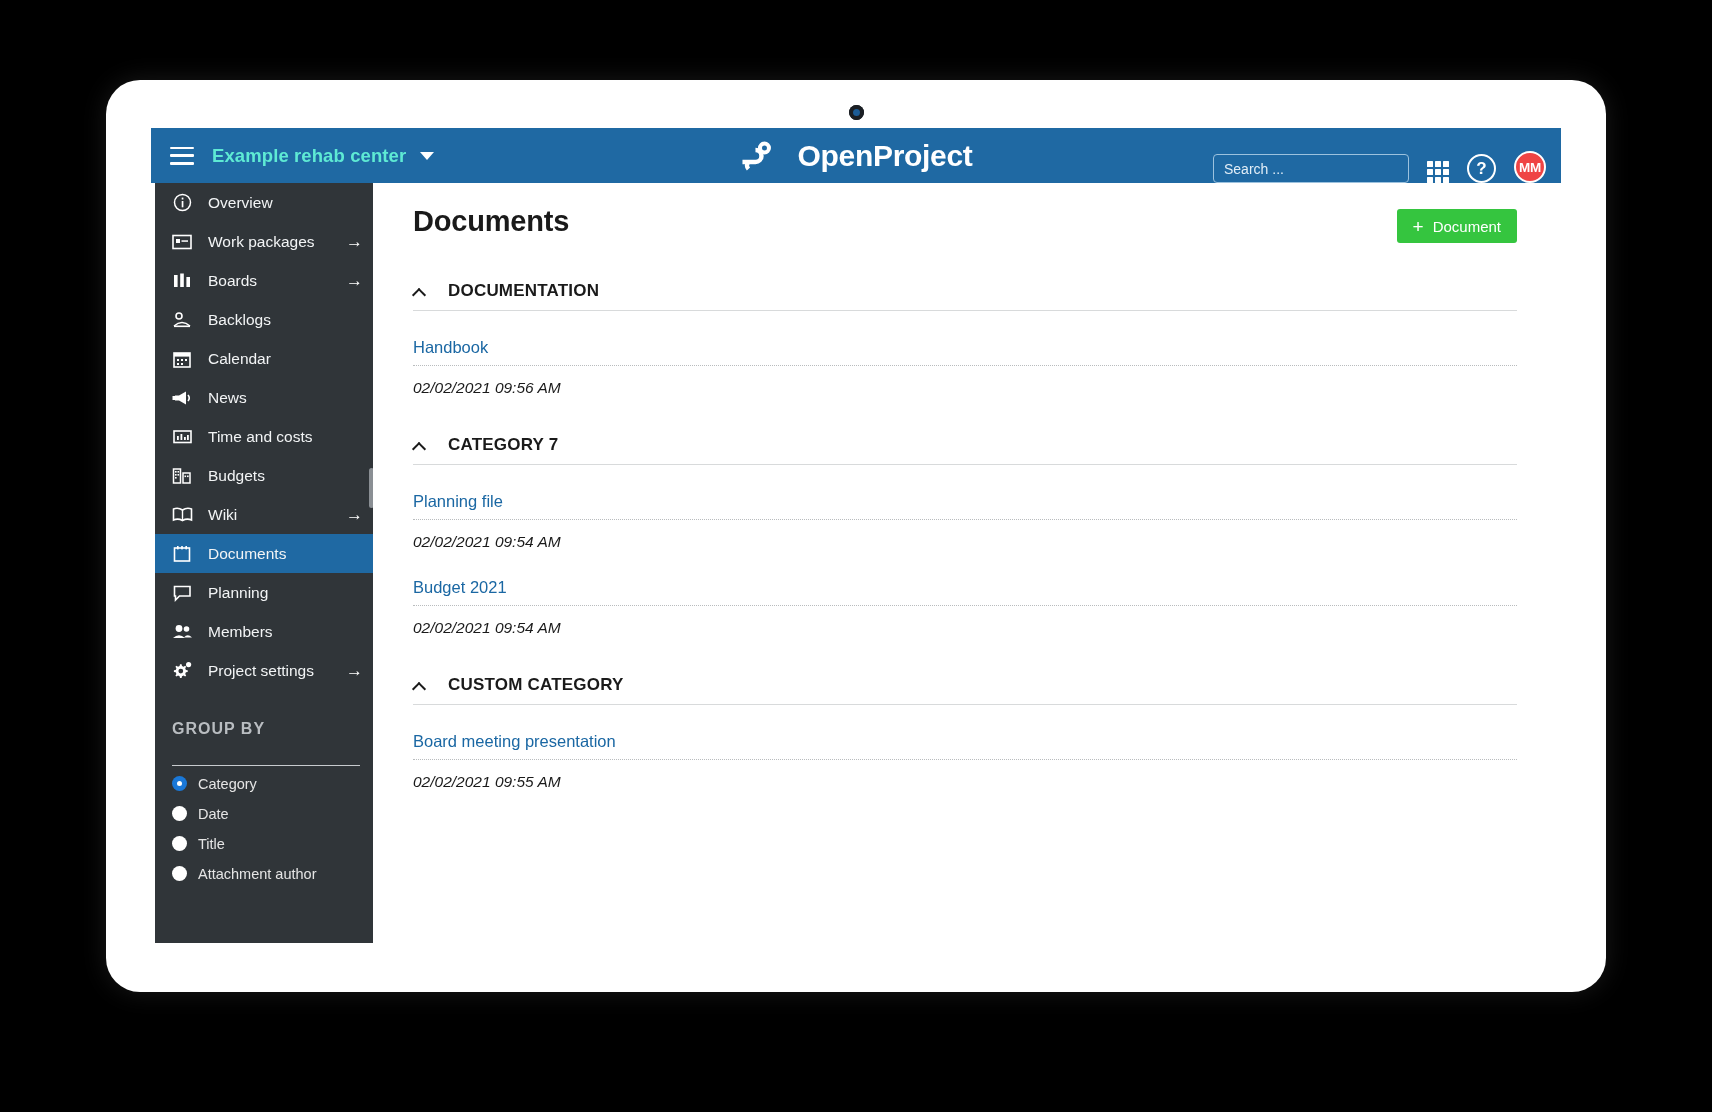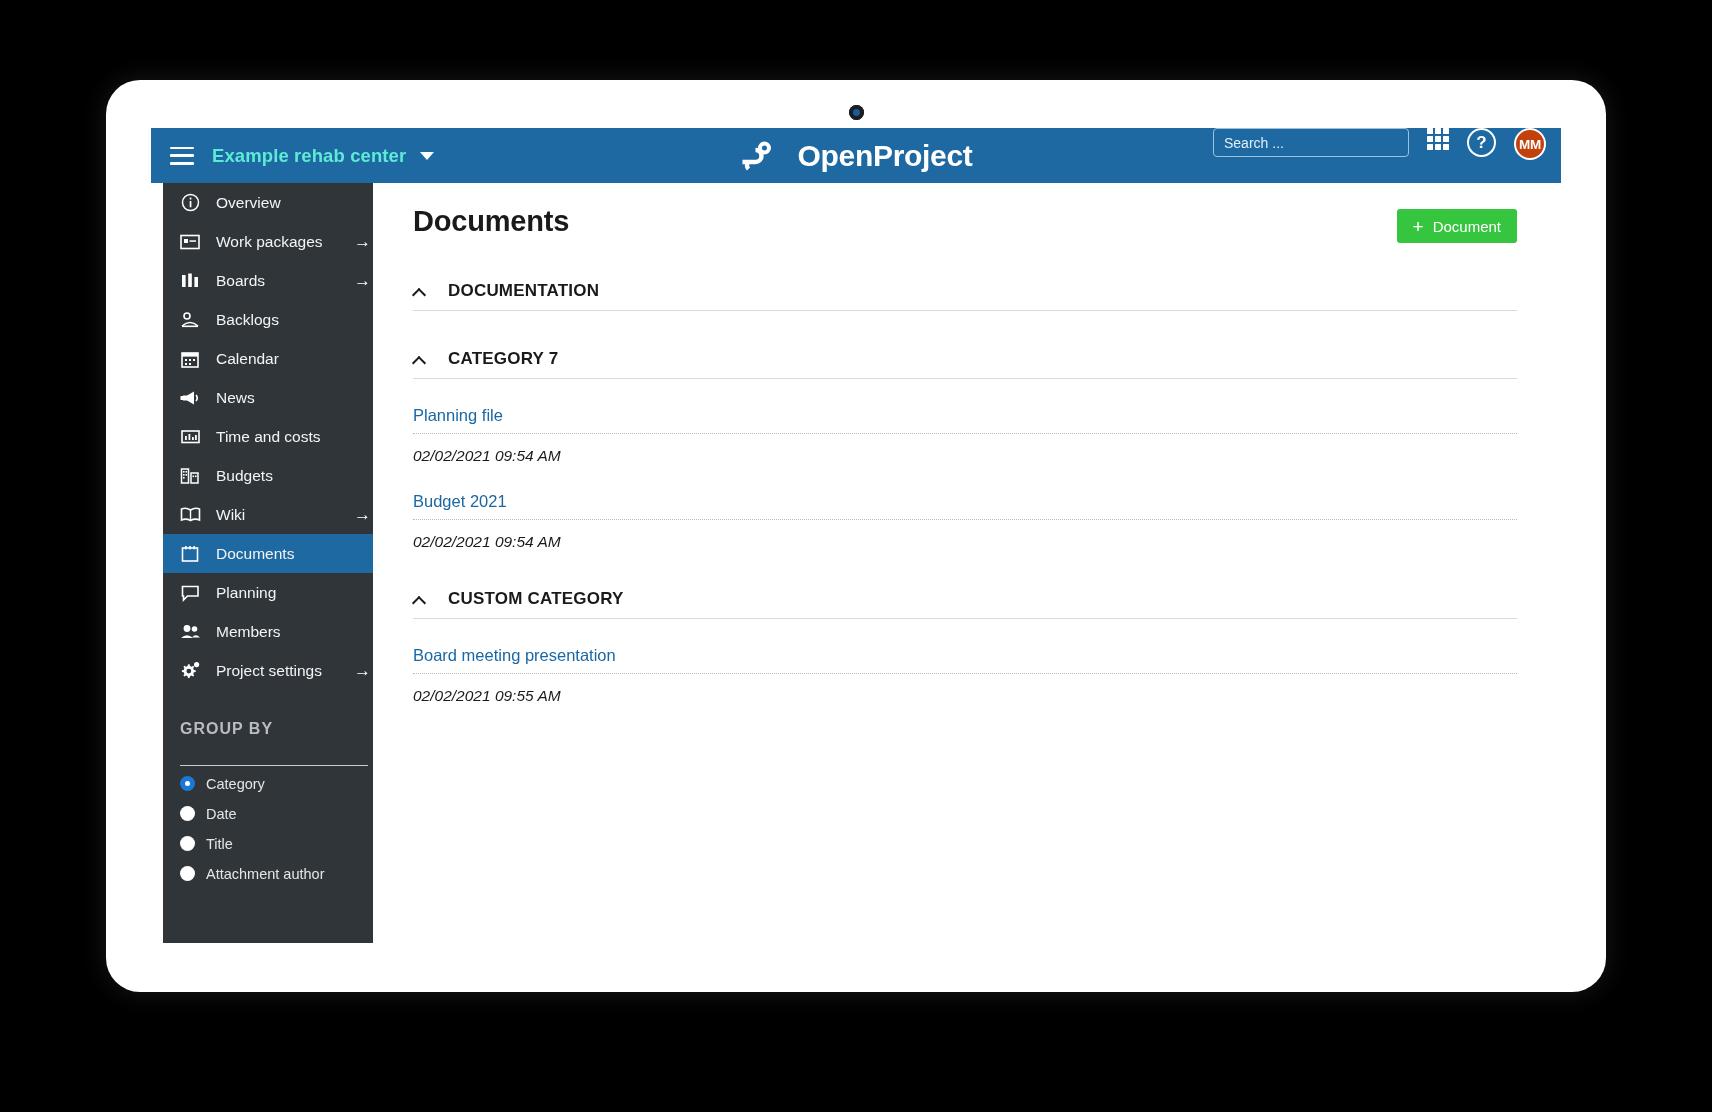--- a/index.html
+++ b/index.html
@@ -74,21 +74,21 @@
   }
   #logo-wrap {
     position: absolute; left: 50%; top: 50%;
     transform: translate(-50%,-50%);
     display: flex; align-items: center; gap: 22px;
     cursor: pointer;
   }
   #logo-text { color: #fff; font-size: 30px; font-weight: bold; letter-spacing: -0.3px; }
   #top-right {
     position: absolute; right: 15px; top: 0; height: 55px;
-    display: flex; align-items: flex-start; gap: 18px;
+    display: flex; align-items: flex-end; gap: 18px;
   }
   #search-box {
     width: 196px; height: 29px;
     border: 1.5px solid #9cc2de;
     border-radius: 4px;
     background: #1F69A3;
     display: flex; align-items: center;
     padding: 0 7px 0 10px;
   }
   #search-input {
@@ -105,29 +105,29 @@
   }
   #grid-icon i { background: #ffffff; display: block; border-radius: 0.5px; }
   #help-icon {
     width: 29px; height: 29px; border-radius: 50%;
     border: 2px solid #ffffff; color: #fff;
     font-size: 17px; font-weight: bold;
     display: flex; align-items: center; justify-content: center;
   }
   #avatar {
     width: 32px; height: 32px; border-radius: 50%;
-    background: #c2410c; border: 2px solid #ffffff;
+    background: #ef4444; border: 2px solid #ffffff;
     color: #ffffff; font-size: 13.5px; font-weight: bold;
     display: flex; align-items: center; justify-content: center;
     letter-spacing: -0.3px;
   }
 
   
   #sidebar {
-    position: absolute; left: 12px; top: 55px;
+    position: absolute; left: 4px; top: 55px;
     width: 222px; height: 760px;
     background: #303539;
     overflow: hidden;
   }
   .menu-item {
     height: 39px; display: flex; align-items: center;
     color: #f2f4f5; font-size: 15.5px;
     padding-left: 16px; padding-right: 14px;
     cursor: pointer; position: relative;
   }
@@ -472,20 +472,24 @@
           <span class="plus">+</span>
           <span>Document</span>
         </button>
       </div>
 
       <div class="category-block">
         <div class="category-header">
           <span class="chevron-up"></span>
           <span class="category-title">DOCUMENTATION</span>
         </div>
+        <div class="doc-entry">
+          <a class="doc-title">Handbook</a>
+          <div class="doc-date">02/02/2021 09:56 AM</div>
+        </div>
       </div>
 
       <div class="category-block">
         <div class="category-header">
           <span class="chevron-up"></span>
           <span class="category-title">CATEGORY 7</span>
         </div>
         <div class="doc-entry">
           <a class="doc-title">Planning file</a>
           <div class="doc-date">02/02/2021 09:54 AM</div>

